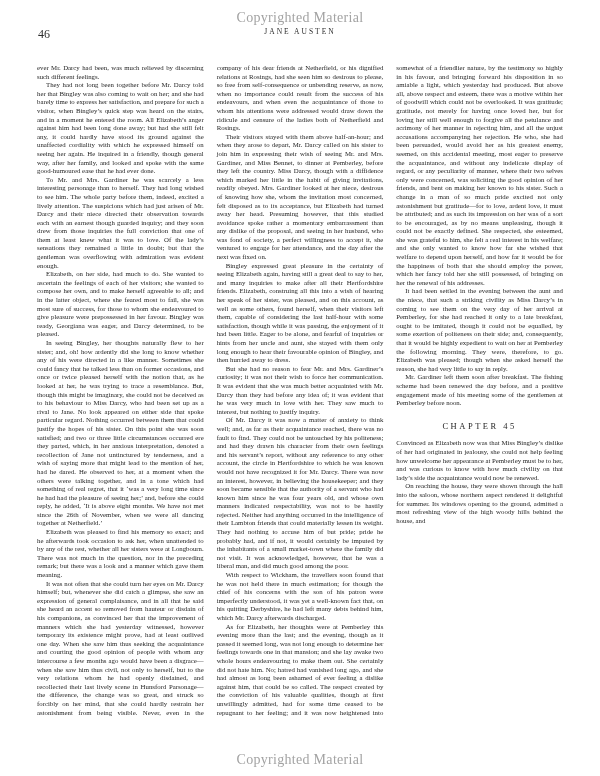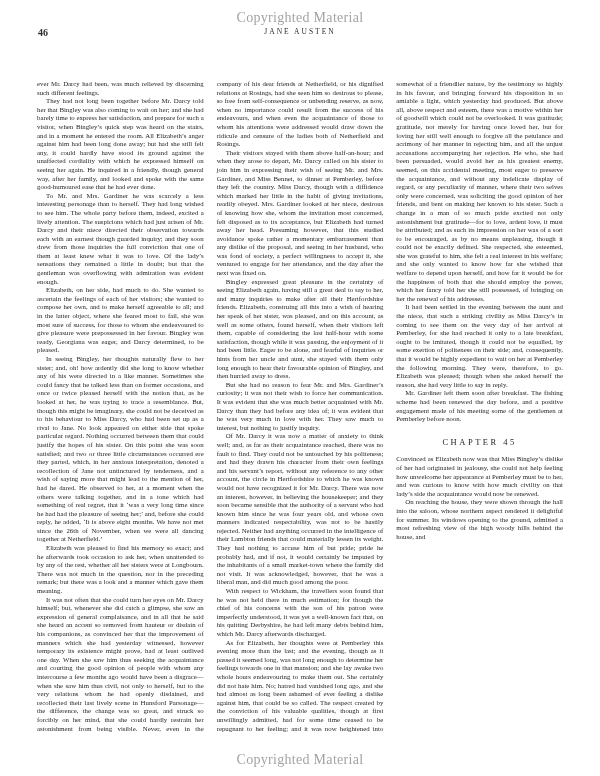--- a/index.html
+++ b/index.html
@@ -20,36 +20,35 @@
     font-size: 14px;
     letter-spacing: 0.3px;
     font-family: "Liberation Serif", serif;
   }
   .wm-top { top: 10px; }
   .wm-bottom { bottom: 8px; }
   .page-number {
     position: absolute;
     top: 27px;
     left: 38px;
-    font-size: 10px;
+    font-size: 12px;
     color: #2e2e2e;
-    font-weight: bold;
   }
   .running-header {
     position: absolute;
     top: 27px;
     left: 0; right: 0;
     text-align: center;
     font-size: 7.5px;
     letter-spacing: 2px;
     color: #2e2e2e;
   }
   .text-columns {
     position: absolute;
-    top: 80px;
+    top: 64px;
     left: 37px;
     right: 37px;
     height: 660px;
     column-count: 3;
     column-gap: 13px;
     column-fill: auto;
     overflow: hidden;
     font-size: 6.8px;
     line-height: 8.6px;
     text-align: justify;

